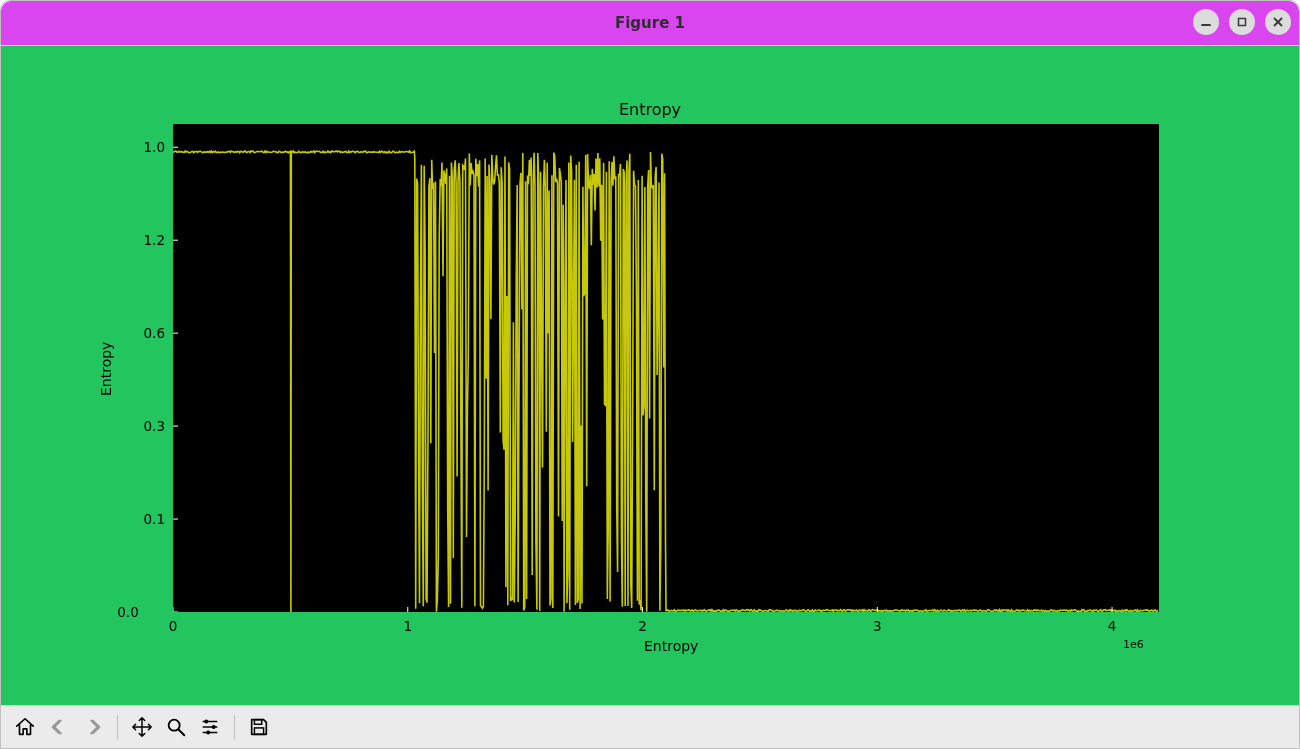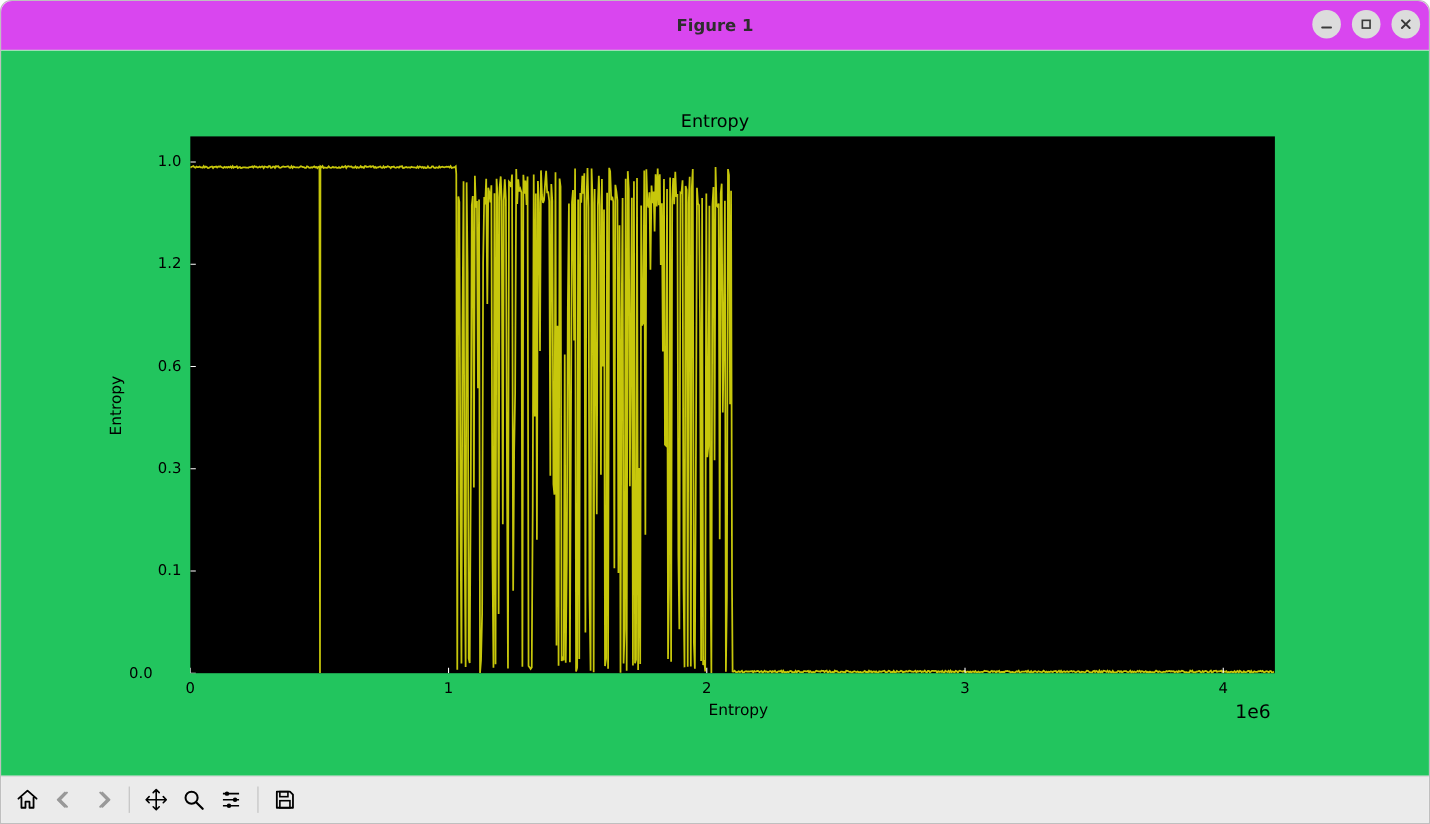--- a/index.html
+++ b/index.html
@@ -96,21 +96,21 @@
     font-size: 14px;
     color: #000;
   }
   .xlabel {
     position: absolute;
     font-size: 14px;
     color: #000;
   }
   .xexp {
     position: absolute;
-    font-size: 17px;
+    font-size: 11px;
     color: #000;
   }
 
   
   .toolbar {
     height: 42px;
     flex: 0 0 42px;
     background: #ebebeb;
     border-top: 1px solid #d0d0d0;
     display: flex;

